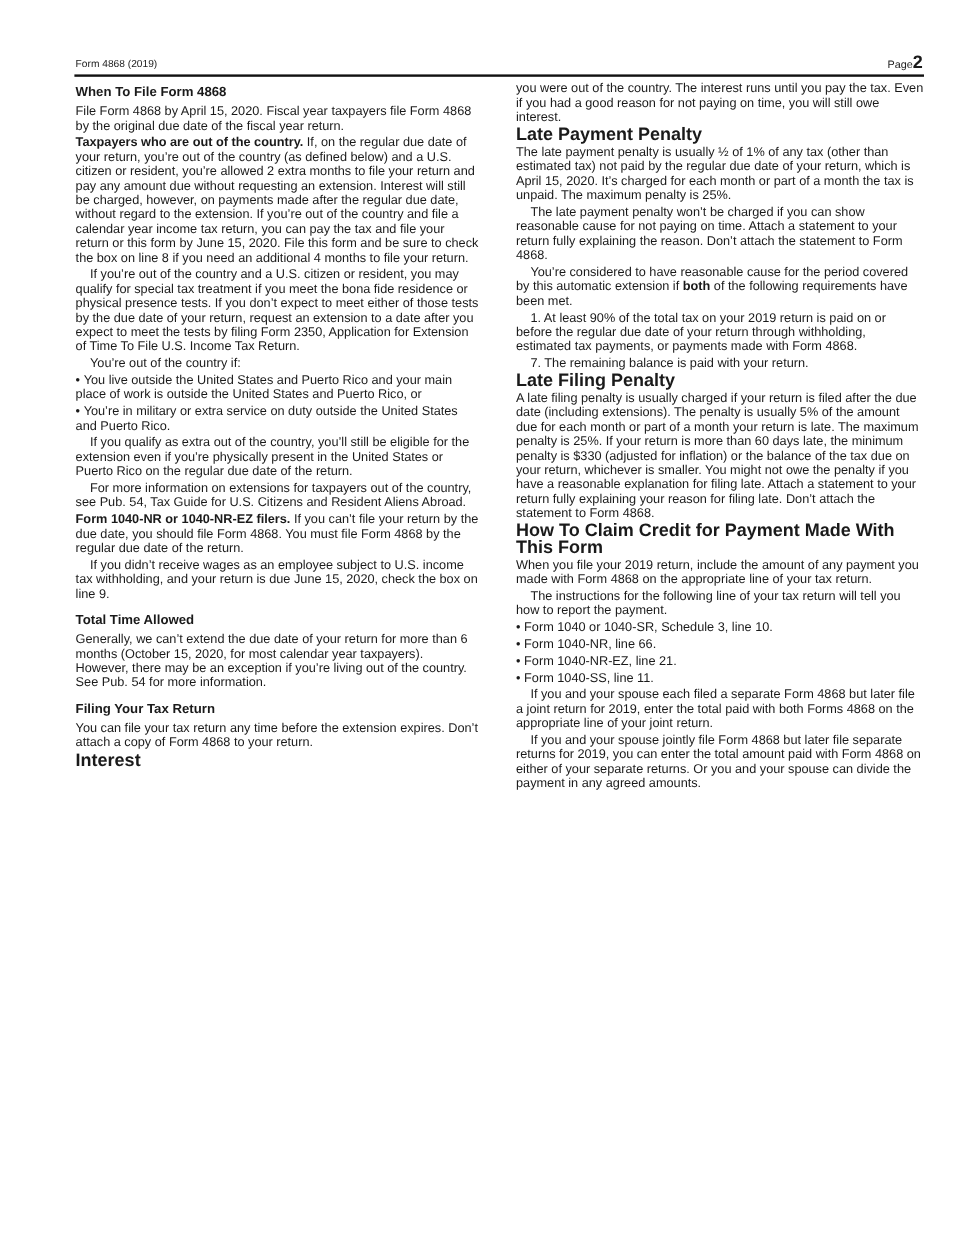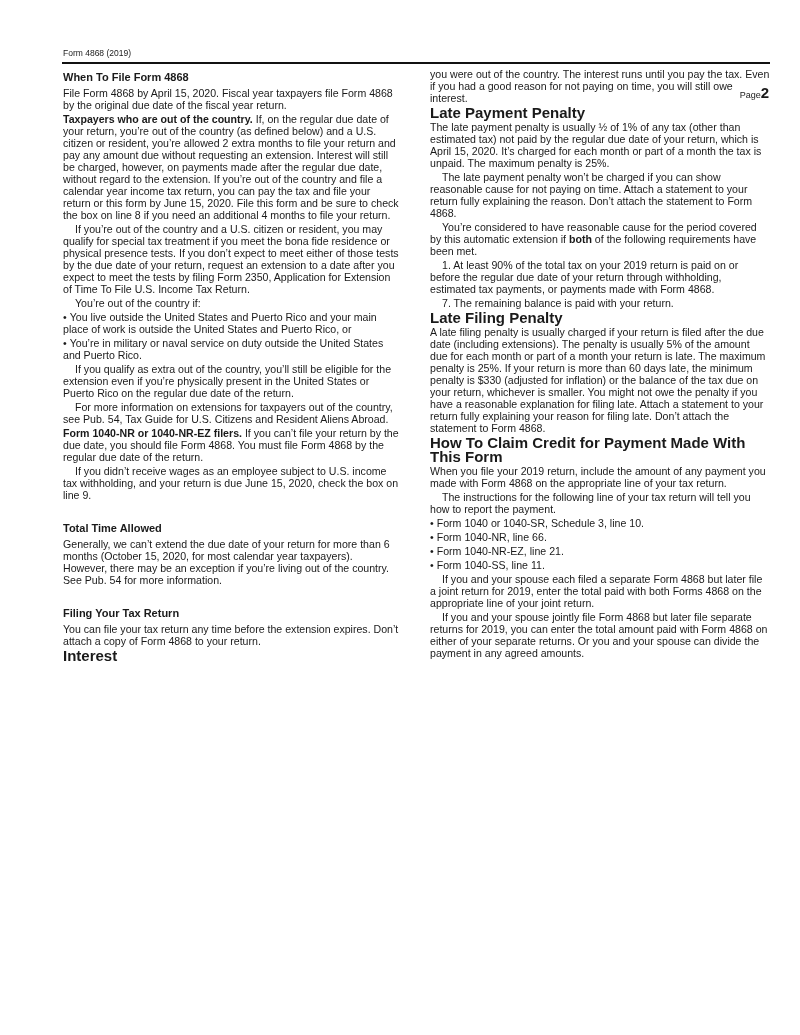--- a/index.html
+++ b/index.html
@@ -1,30 +1,30 @@
 <!DOCTYPE html>
 <html><head>
 <meta charset="utf-8">
 <style>
   html, body { margin: 0; padding: 0; background: #ffffff; }
   body { width: 800px; height: 1035px; position: relative; overflow: hidden;
          font-family: "Liberation Sans", sans-serif; color: #1a1a1a; }
   .page { position: absolute; left: 16px; top: 0; width: 800px; height: 1035px; }
   .hdr { position: absolute; left: 47px; top: 48px; width: 706px; height: 14px; }
   .hdr-left { position: absolute; left: 0; top: 0; font-size: 8.5px; }
-  .hdr-right { position: absolute; right: 0; top: -4px; font-size: 9px; margin-top: 40px; }
+  .hdr-right { position: absolute; right: 0; top: -4px; font-size: 9px; }
   .hdr-right b { font-size: 15px; font-weight: bold; }
   .rule { position: absolute; left: 46px; top: 62px; width: 708px; height: 2px; background: #111; }
   .col { position: absolute; top: 68px; font-size: 10.6px; line-height: 12px; }
   .col-left { left: 47px; width: 336px; }
   .col-right { left: 414px; width: 340px; }
   .col p { margin: 0 0 2px 0; }
   .col p.ind { text-indent: 12px; }
   .h1 { font-size: 11px; font-weight: bold; line-height: 19px; margin: 0 0 0 0; }
-  .h1.gap { margin-top: 18px; }
+  .h1.gap { margin-top: 7px; }
   .h2 { font-size: 15px; font-weight: bold; line-height: 14px; margin: 2px 0 1px 0; }
   .bul { margin: 0 0 2px 0; }
   .bul::before { content: "\2022"; margin-right: 3px; }
 </style>
 </head>
 <body>
 
 <div class="page">
 
   <div class="hdr">
@@ -33,21 +33,21 @@
   </div>
   <div class="rule"></div>
 
   <div class="col col-left">
     <div class="h1">When To File Form 4868</div>
     <p>File Form 4868 by April 15, 2020. Fiscal year taxpayers file Form 4868 by the original due date of the fiscal year return.</p>
     <p><b>Taxpayers who are out of the country.</b><span> If, on the regular due date of your return, you’re out of the country (as defined below) and a U.S. citizen or resident, you’re allowed 2 extra months to file your return and pay any amount due without requesting an extension. Interest will still be charged, however, on payments made after the regular due date, without regard to the extension. If you’re out of the country and file a calendar year income tax return, you can pay the tax and file your return or this form by June 15, 2020. File this form and be sure to check the box on line 8 if you need an additional 4 months to file your return.</span></p>
     <p class="ind">If you’re out of the country and a U.S. citizen or resident, you may qualify for special tax treatment if you meet the bona fide residence or physical presence tests. If you don’t expect to meet either of those tests by the due date of your return, request an extension to a date after you expect to meet the tests by filing Form 2350, Application for Extension of Time To File U.S. Income Tax Return.</p>
     <p class="ind">You’re out of the country if:</p>
     <p class="bul">You live outside the United States and Puerto Rico and your main place of work is outside the United States and Puerto Rico, or</p>
-    <p class="bul">You’re in military or naval service on duty outside the United States and Puerto Rico.</p>
+    <p class="bul">You’re in military or extra service on duty outside the United States and Puerto Rico.</p>
     <p class="ind">If you qualify as extra out of the country, you’ll still be eligible for the extension even if you’re physically present in the United States or Puerto Rico on the regular due date of the return.</p>
     <p class="ind">For more information on extensions for taxpayers out of the country, see Pub. 54, Tax Guide for U.S. Citizens and Resident Aliens Abroad.</p>
     <p><b>Form 1040-NR or 1040-NR-EZ filers.</b><span> If you can’t file your return by the due date, you should file Form 4868. You must file Form 4868 by the regular due date of the return.</span></p>
     <p class="ind">If you didn’t receive wages as an employee subject to U.S. income tax withholding, and your return is due June 15, 2020, check the box on line 9.</p>
 
     <div class="h1 gap">Total Time Allowed</div>
     <p>Generally, we can’t extend the due date of your return for more than 6 months (October 15, 2020, for most calendar year taxpayers). However, there may be an exception if you’re living out of the country. See Pub. 54 for more information.</p>
 
     <div class="h1 gap">Filing Your Tax Return</div>
     <p>You can file your tax return any time before the extension expires. Don’t attach a copy of Form 4868 to your return.</p>

